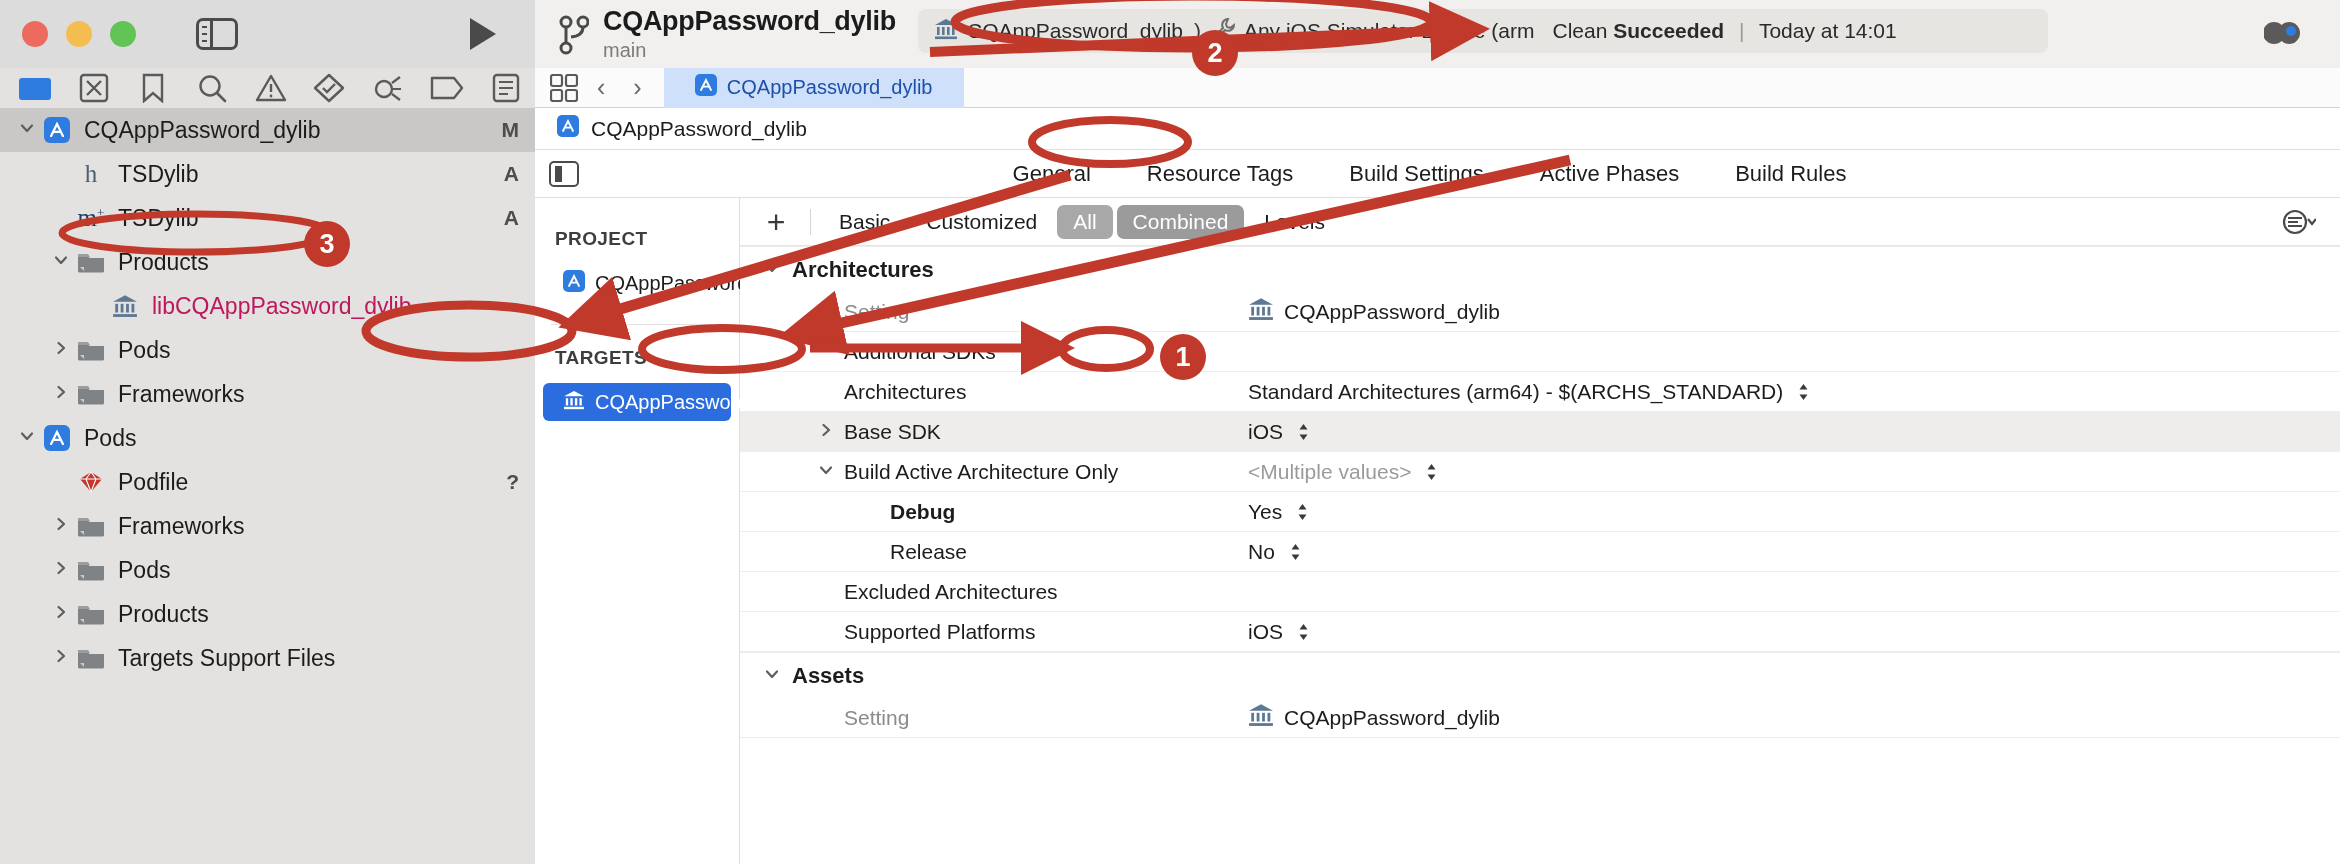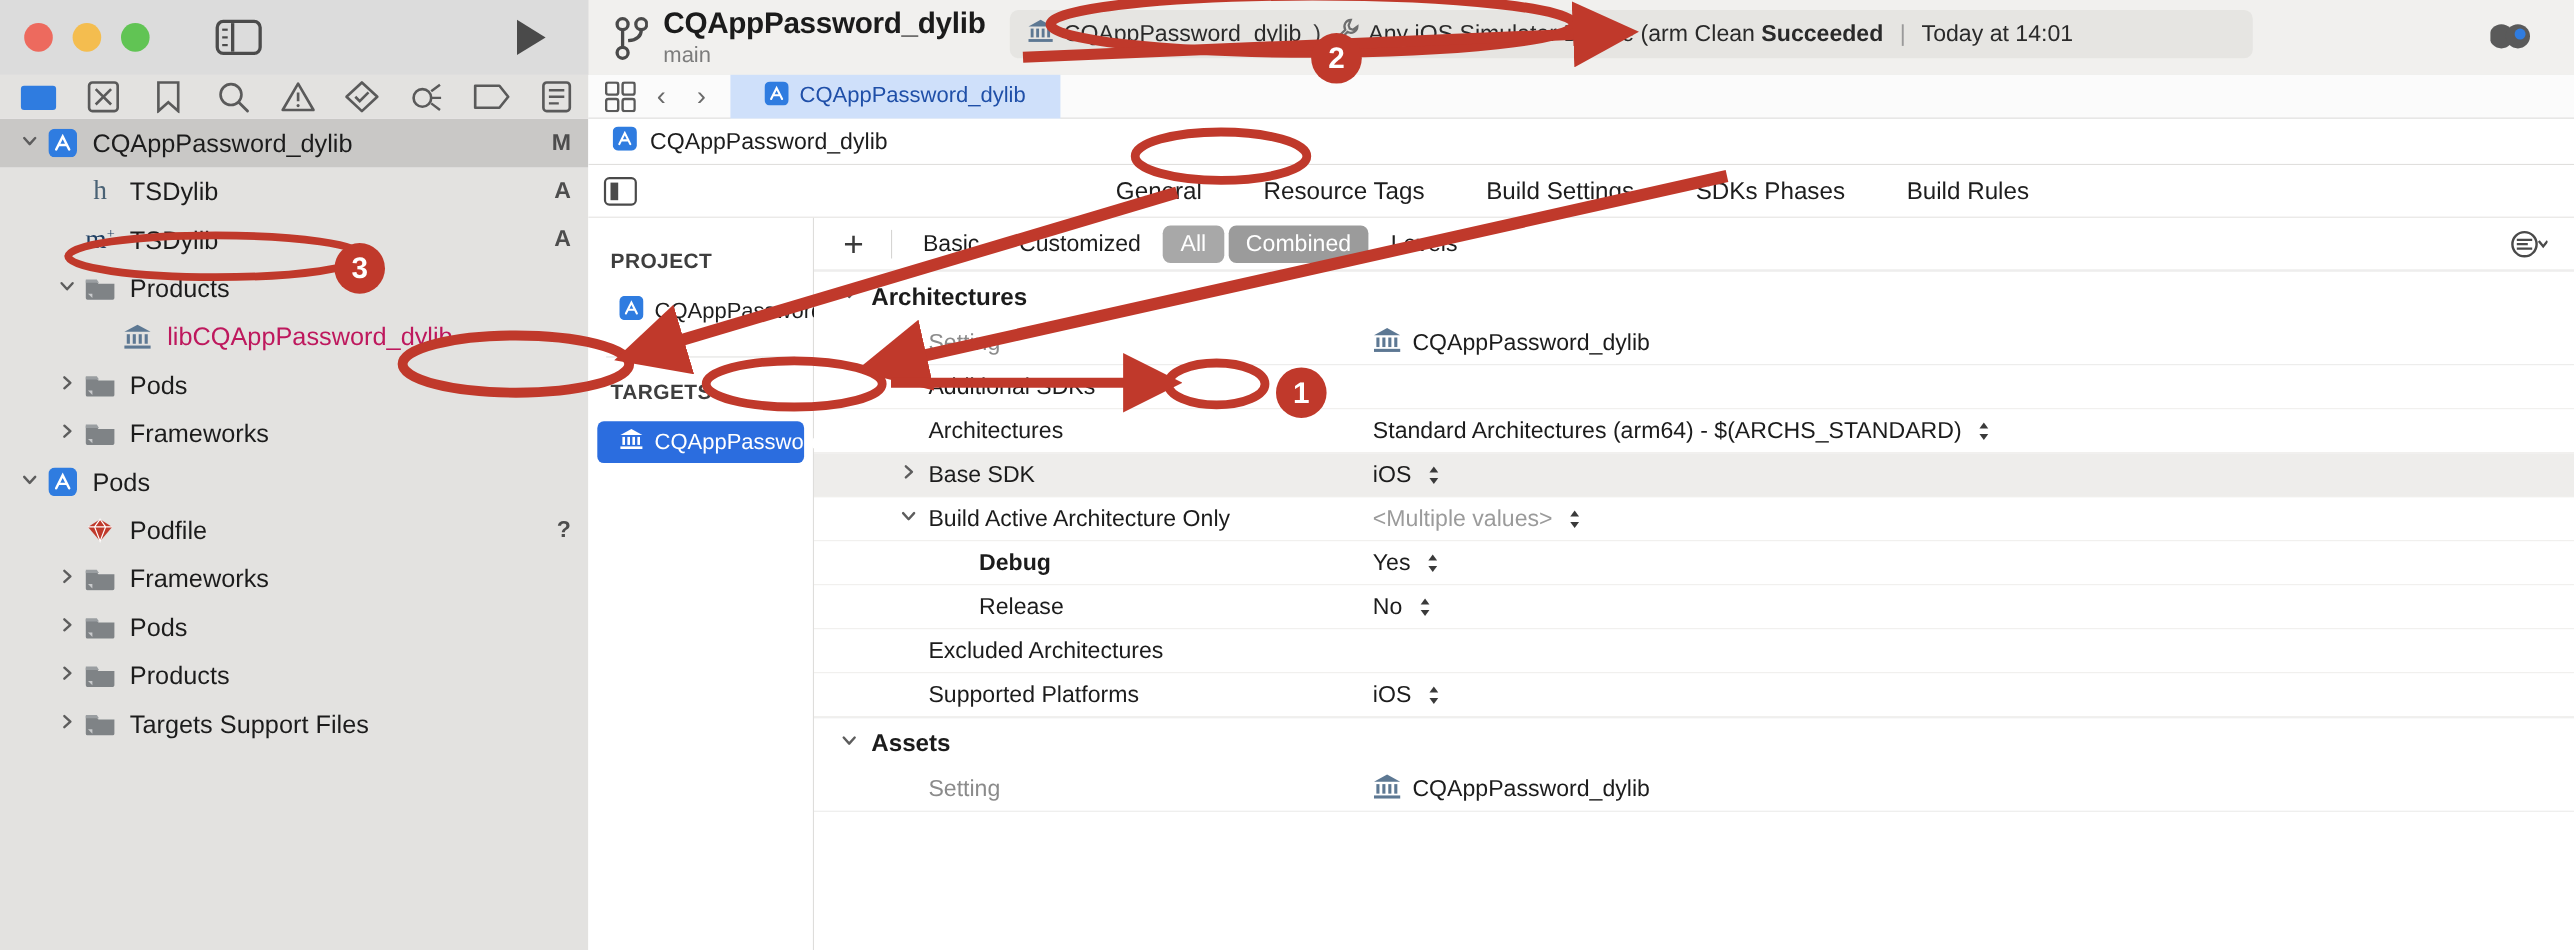--- a/index.html
+++ b/index.html
@@ -60,21 +60,21 @@
     position: absolute; left: 383px; top: 9px;
     height: 44px; width: 1130px;
     background: #e6e5e2; border-radius: 8px;
     display: flex; align-items: center; padding: 0 16px;
     font-size: 21px; color: #2a2a2a;
   }
   .bank-ico { margin-right: 9px; }
   .sep-paren { margin: 0 11px; color: #3a3a3a; }
   .wrench { margin-right: 8px; }
   .dev-name { color: #2a2a2a; }
-  .status-txt { margin-left: 6px; color: #2a2a2a; }
+  .status-txt { margin-left: 18px; color: #2a2a2a; }
   .status-txt b { font-weight: bold; }
   .divider-pipe { margin: 0 9px; color: #9a9a9a; }
   .right-icons { position: absolute; right: 40px; top: 18px; display: flex; gap: 20px; }
 
   
   .row2 { position: absolute; top: 68px; left: 0; width: 2340px; height: 40px; }
   .nav-icons {
     position: absolute; left: 0; top: 0; width: 535px; height: 40px;
     background: #e3e2e0;
     display: flex; align-items: center; gap: 0px; padding-left: 6px;
@@ -532,21 +532,21 @@
       </span>
       <span>CQAppPassword_dylib</span>
     </div>
 
     <div class="insp-row">
       <div class="pane-icon"></div>
       <div class="editor-tabs" id="editor-tabs">
           <span class="etab">General</span>
           <span class="etab">Resource Tags</span>
           <span class="etab">Build Settings</span>
-          <span class="etab">SDKs Phases</span>
+          <span class="etab">Active Phases</span>
           <span class="etab">Build Rules</span>
         </div>
     </div>
 
     <div class="content-split">
 
       <div class="pt-panel">
         <div class="pt-head">PROJECT</div>
         <div class="pt-item">
           <span>

